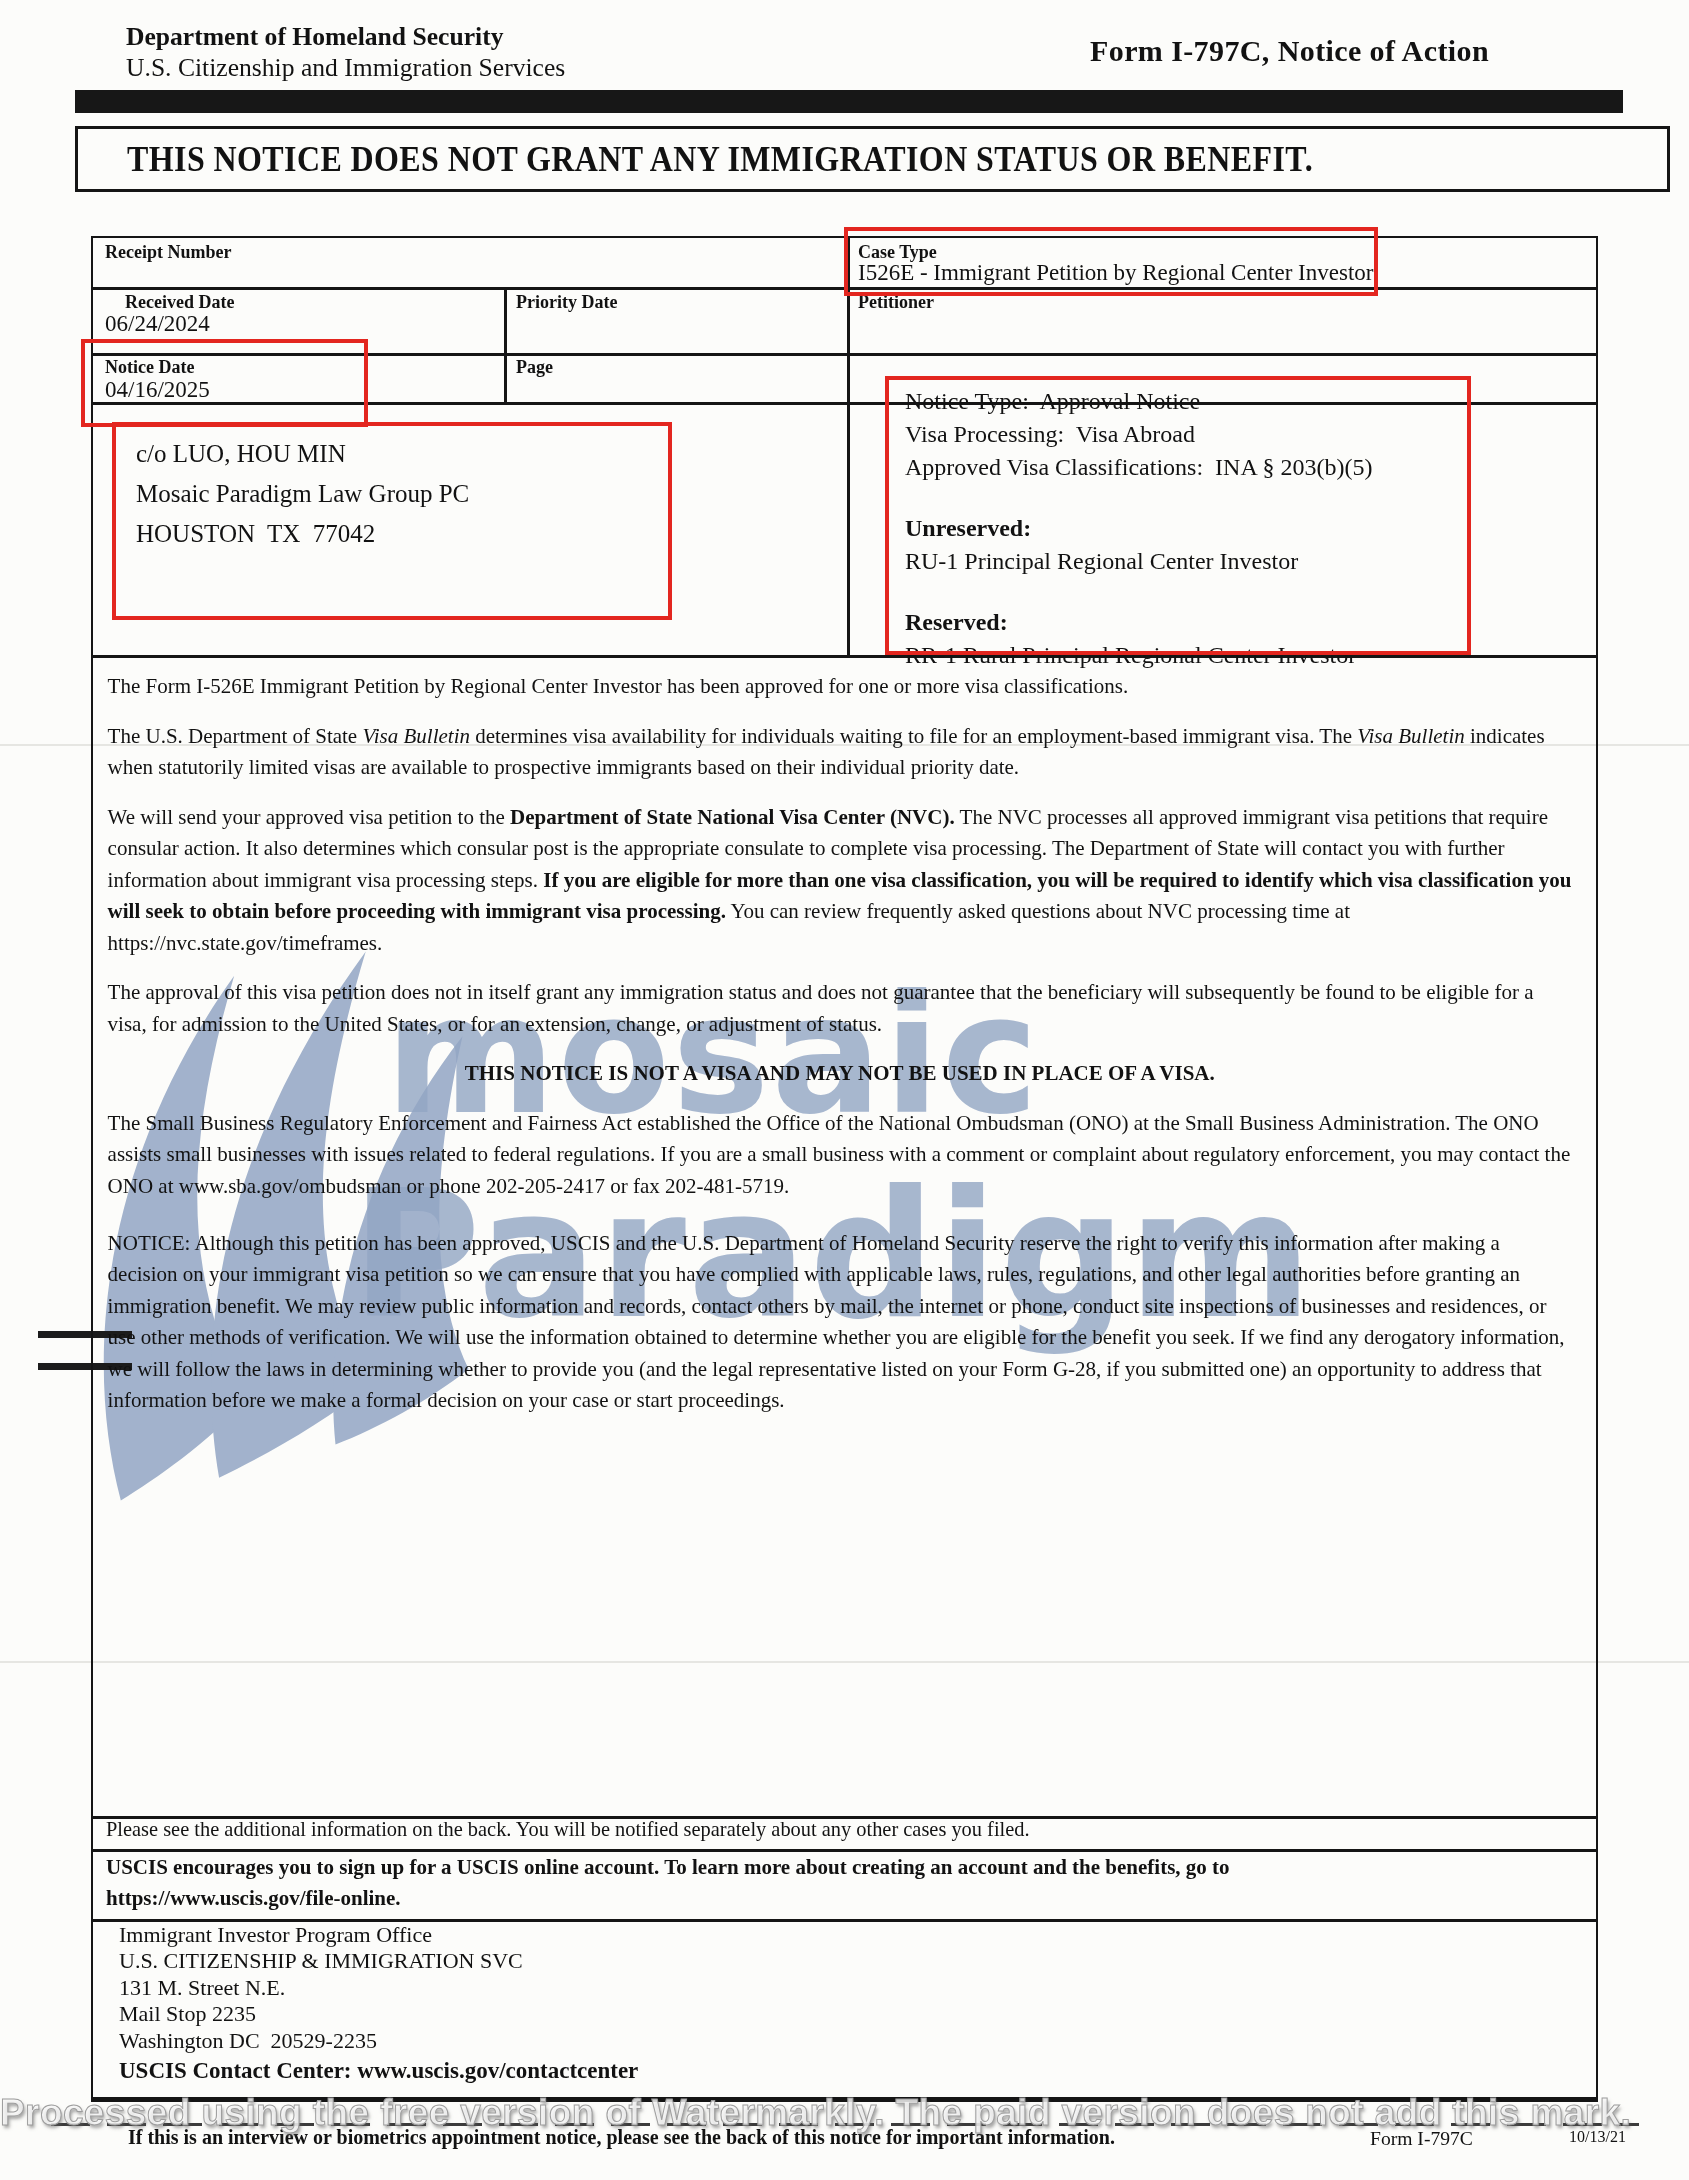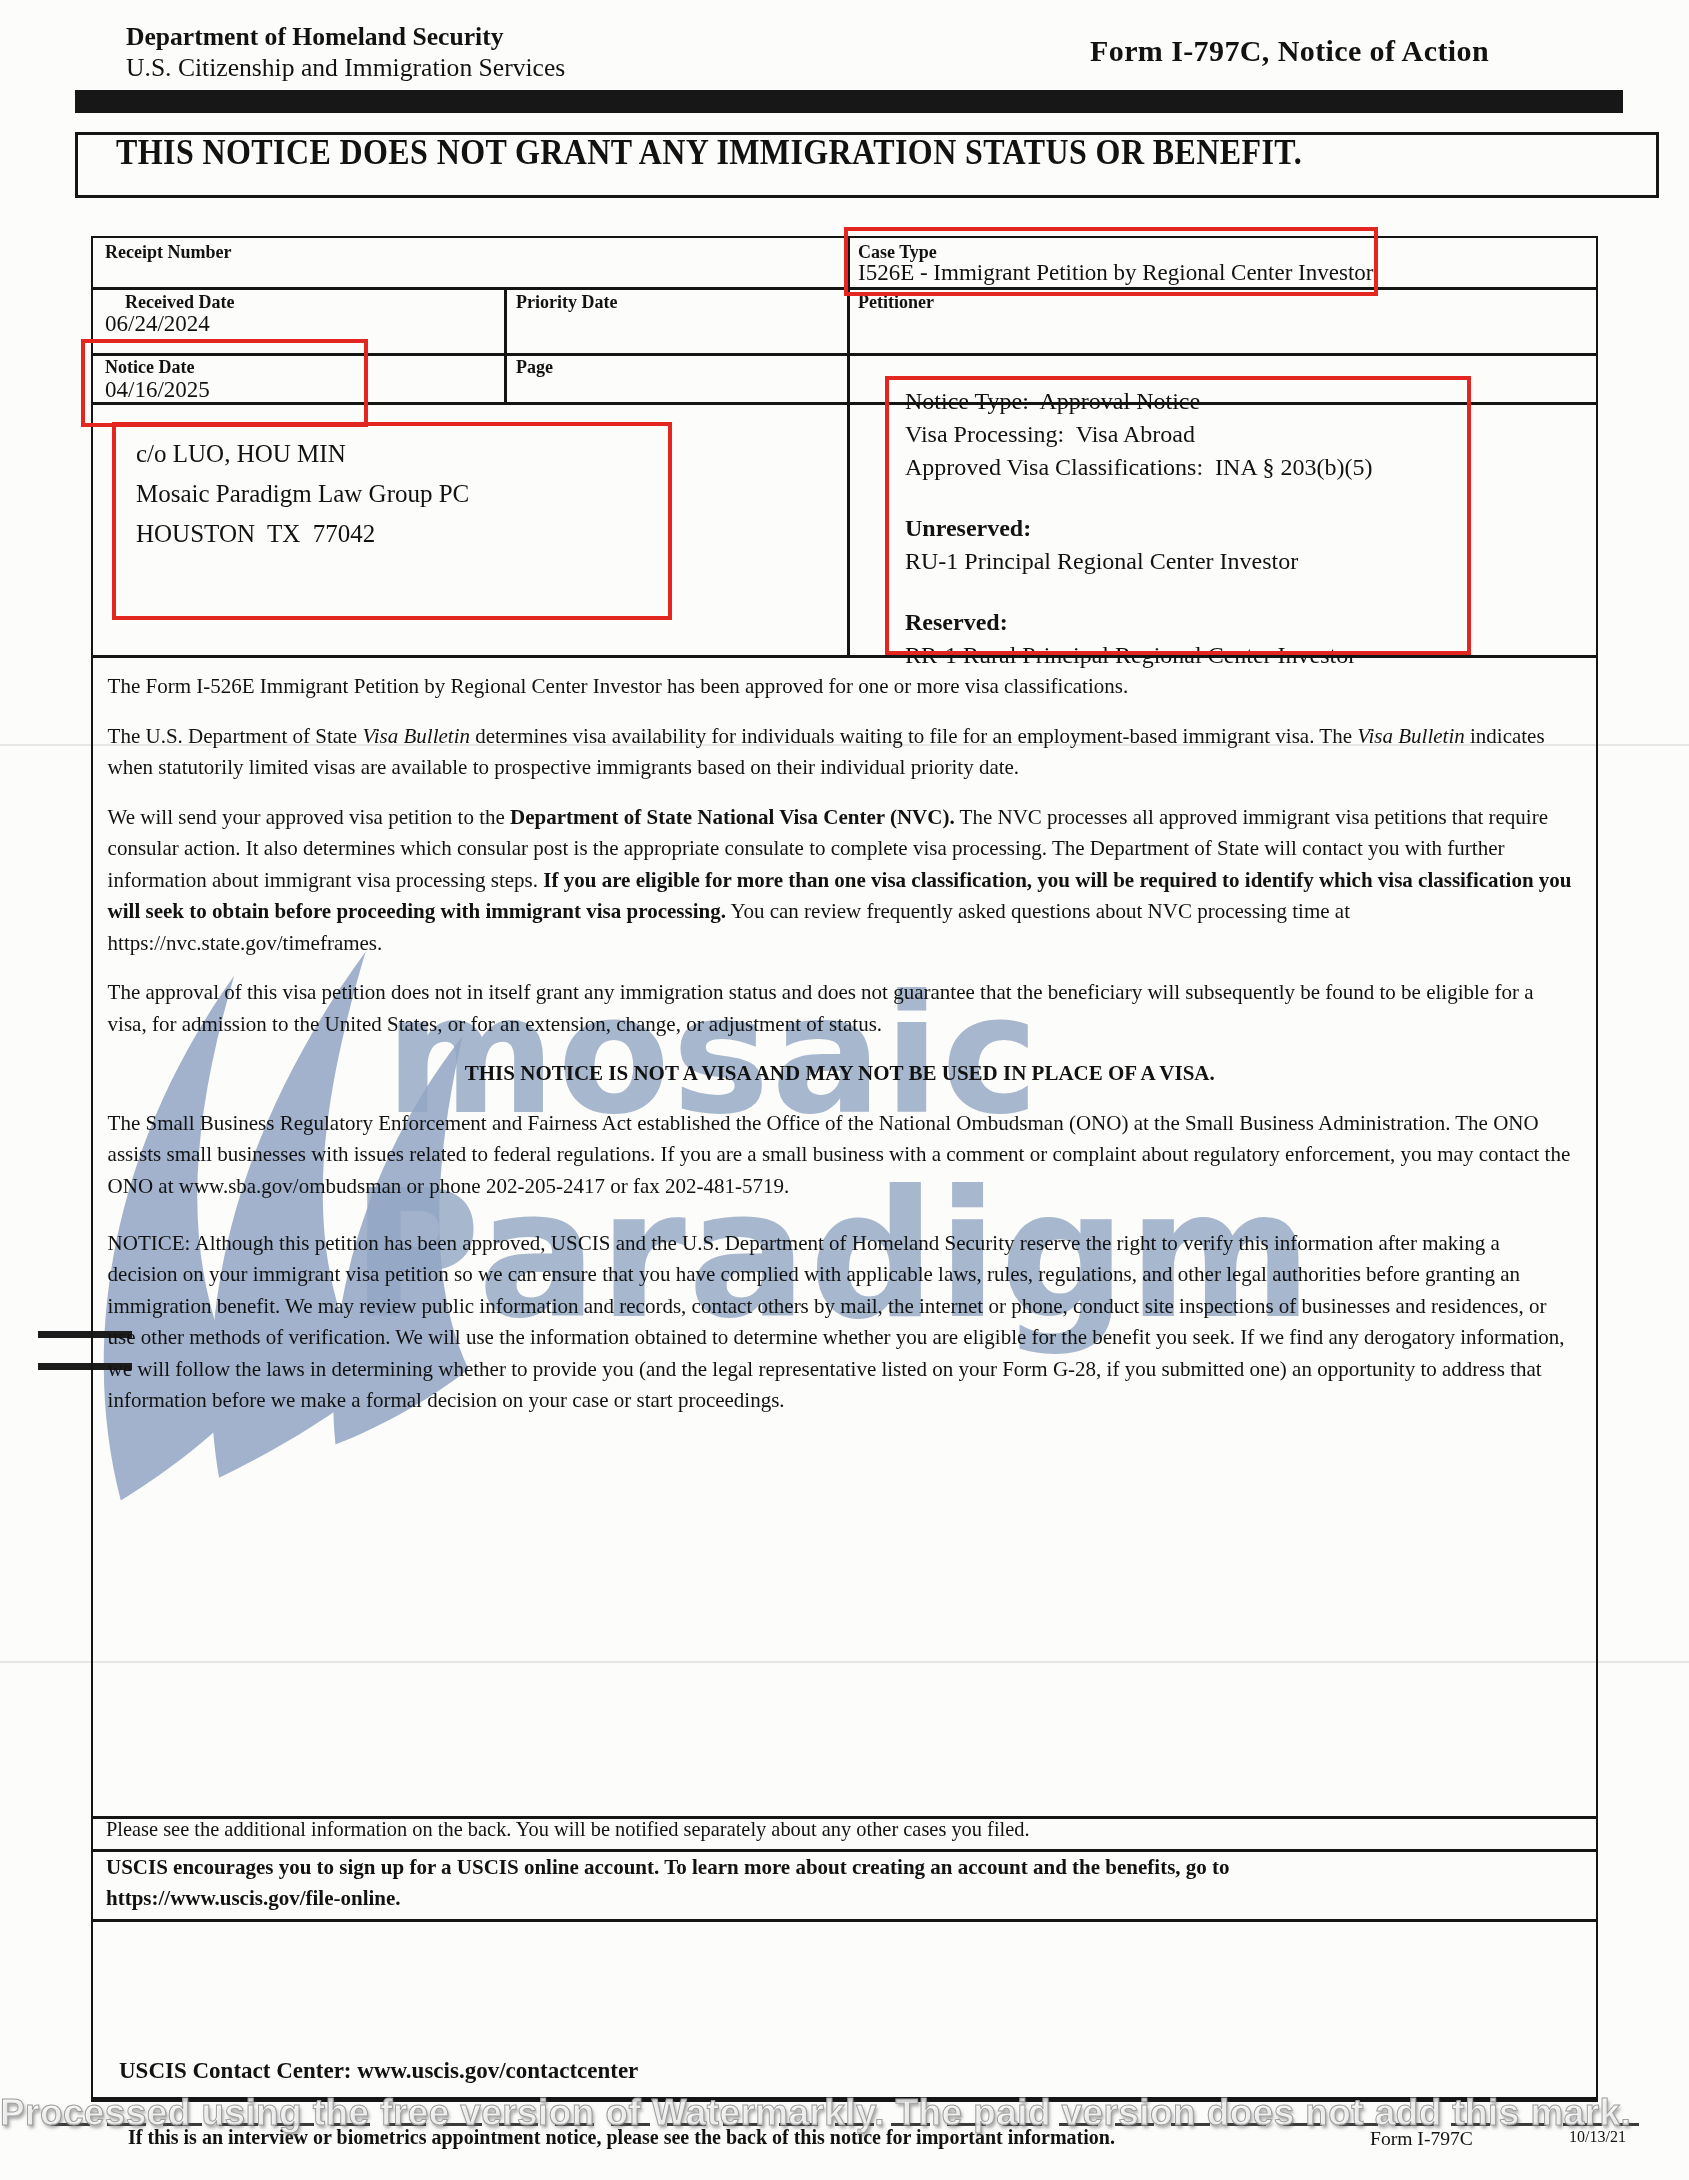--- a/index.html
+++ b/index.html
@@ -12,23 +12,23 @@
   .abs { position:absolute; }
   .b { font-weight:bold; }
   .i { font-style:italic; }
 
   
   .hdr-l1 { left:126px; top:22px; font-size:25.6px; font-weight:bold; }
   .hdr-l2 { left:126px; top:53px; font-size:25.6px; }
   .hdr-title { left:1090px; top:34px; font-size:30px; font-weight:bold; letter-spacing:0.4px; }
   .black-bar { left:75px; top:90px; width:1548px; height:23px; background:#171717; }
   .banner {
-    left:75px; top:132px; width:1540px; height:60px; border:3.4px solid #151515;
+    left:75px; top:126px; width:1540px; height:60px; border:3.4px solid #151515;
     font-size:32px; font-weight:bold; letter-spacing:0.4px;
-    display:flex; padding-left:38px;
+    display:flex; align-items:center; padding-left:49px;
     transform-origin:left center;
   }
   .banner span { display:inline-block; transform:scaleY(1.12); }
 
   
   .tbl { left:91px; top:236px; width:1503px; height:1859px; border:2.6px solid #151515; border-bottom-width:5.1px; z-index:2; }
   .tline { position:absolute; background:#151515; }
   .lbl { position:absolute; font-size:18px; font-weight:bold; }
   .val { position:absolute; font-size:23px; }
 
@@ -169,20 +169,27 @@
       <p class="bp"><span>The U.S. Department of State </span><span class="i">Visa Bulletin</span><span> determines visa availability for individuals waiting to file for an employment-based immigrant visa. The </span><span class="i">Visa Bulletin</span><span> indicates when statutorily limited visas are available to prospective immigrants based on their individual priority date.</span></p>
       <p class="bp"><span>We will send your approved visa petition to the </span><span class="b">Department of State National Visa Center (NVC).</span><span> The NVC processes all approved immigrant visa petitions that require consular action. It also determines which consular post is the appropriate consulate to complete visa processing. The Department of State will contact you with further information about immigrant visa processing steps. </span><span class="b">If you are eligible for more than one visa classification, you will be required to identify which visa classification you will seek to obtain before proceeding with immigrant visa processing.</span><span> You can review frequently asked questions about NVC processing time at https://nvc.state.gov/timeframes.</span></p>
       <p class="bp"><span>The approval of this visa petition does not in itself grant any immigration status and does not guarantee that the beneficiary will subsequently be found to be eligible for a visa, for admission to the United States, or for an extension, change, or adjustment of status.</span></p>
       <p class="bp center"><span class="b">THIS NOTICE IS NOT A VISA AND MAY NOT BE USED IN PLACE OF A VISA.</span></p>
       <p class="bp"><span>The Small Business Regulatory Enforcement and Fairness Act established the Office of the National Ombudsman (ONO) at the Small Business Administration. The ONO assists small businesses with issues related to federal regulations. If you are a small business with a comment or complaint about regulatory enforcement, you may contact the ONO at www.sba.gov/ombudsman or phone 202-205-2417 or fax 202-481-5719.</span></p>
       <p class="bp gap-top"><span>NOTICE: Although this petition has been approved, USCIS and the U.S. Department of Homeland Security reserve the right to verify this information after making a decision on your immigrant visa petition so we can ensure that you have complied with applicable laws, rules, regulations, and other legal authorities before granting an immigration benefit. We may review public information and records, contact others by mail, the internet or phone, conduct site inspections of businesses and residences, or use other methods of verification. We will use the information obtained to determine whether you are eligible for the benefit you seek. If we find any derogatory information, we will follow the laws in determining whether to provide you (and the legal representative listed on your Form G-28, if you submitted one) an opportunity to address that information before we make a formal decision on your case or start proceedings.</span></p>
     </div>
 
   <div class="abs please-see">Please see the additional information on the back. You will be notified separately about any other cases you filed.</div>
   <div class="abs encourage">USCIS encourages you to sign up for a USCIS online account. To learn more about creating an account and the benefits, go to https://www.uscis.gov/file-online.</div>
+  <div class="abs office">
+      <div>Immigrant Investor Program Office</div>
+      <div>U.S. CITIZENSHIP &amp; IMMIGRATION SVC</div>
+      <div>131 M. Street N.E.</div>
+      <div>Mail Stop 2235</div>
+      <div>Washington DC  20529-2235</div>
+    </div>
   <div class="abs contact">USCIS Contact Center: www.uscis.gov/contactcenter</div>
 
   <div class="abs cutline"></div>
   <div class="abs wmly">Processed using the free version of Watermarkly. The paid version does not add this mark.</div>
   <div class="abs foot-note">If this is an interview or biometrics appointment notice, please see the back of this notice for important information.</div>
   <div class="abs foot-form">Form I-797C</div>
   <div class="abs foot-rev">10/13/21</div>
 
 </div>
 

